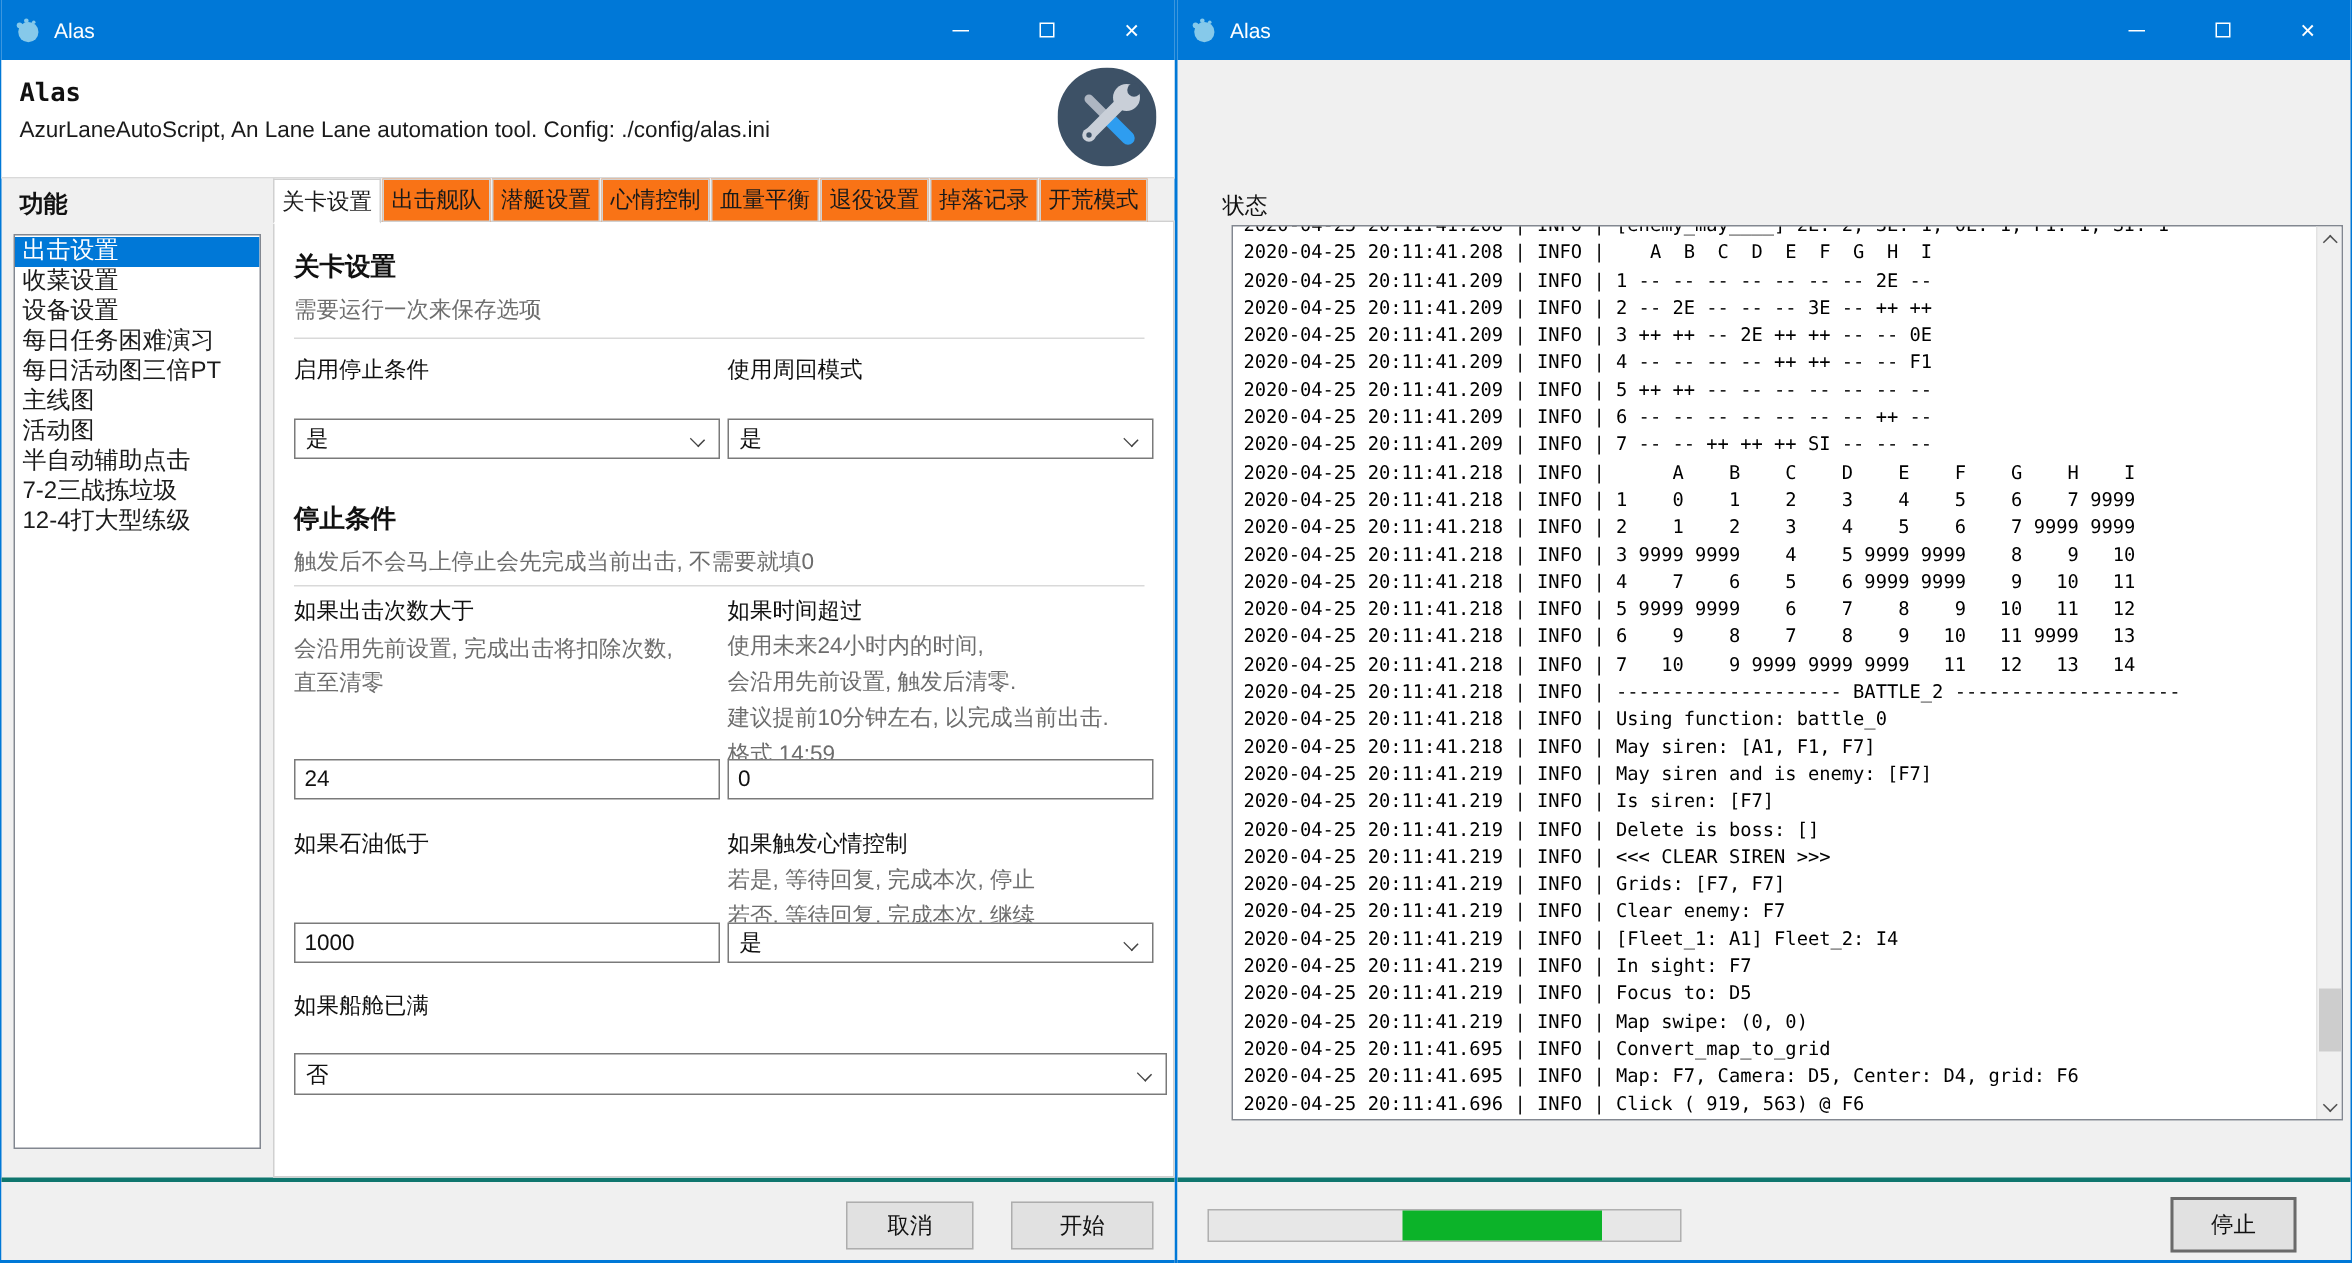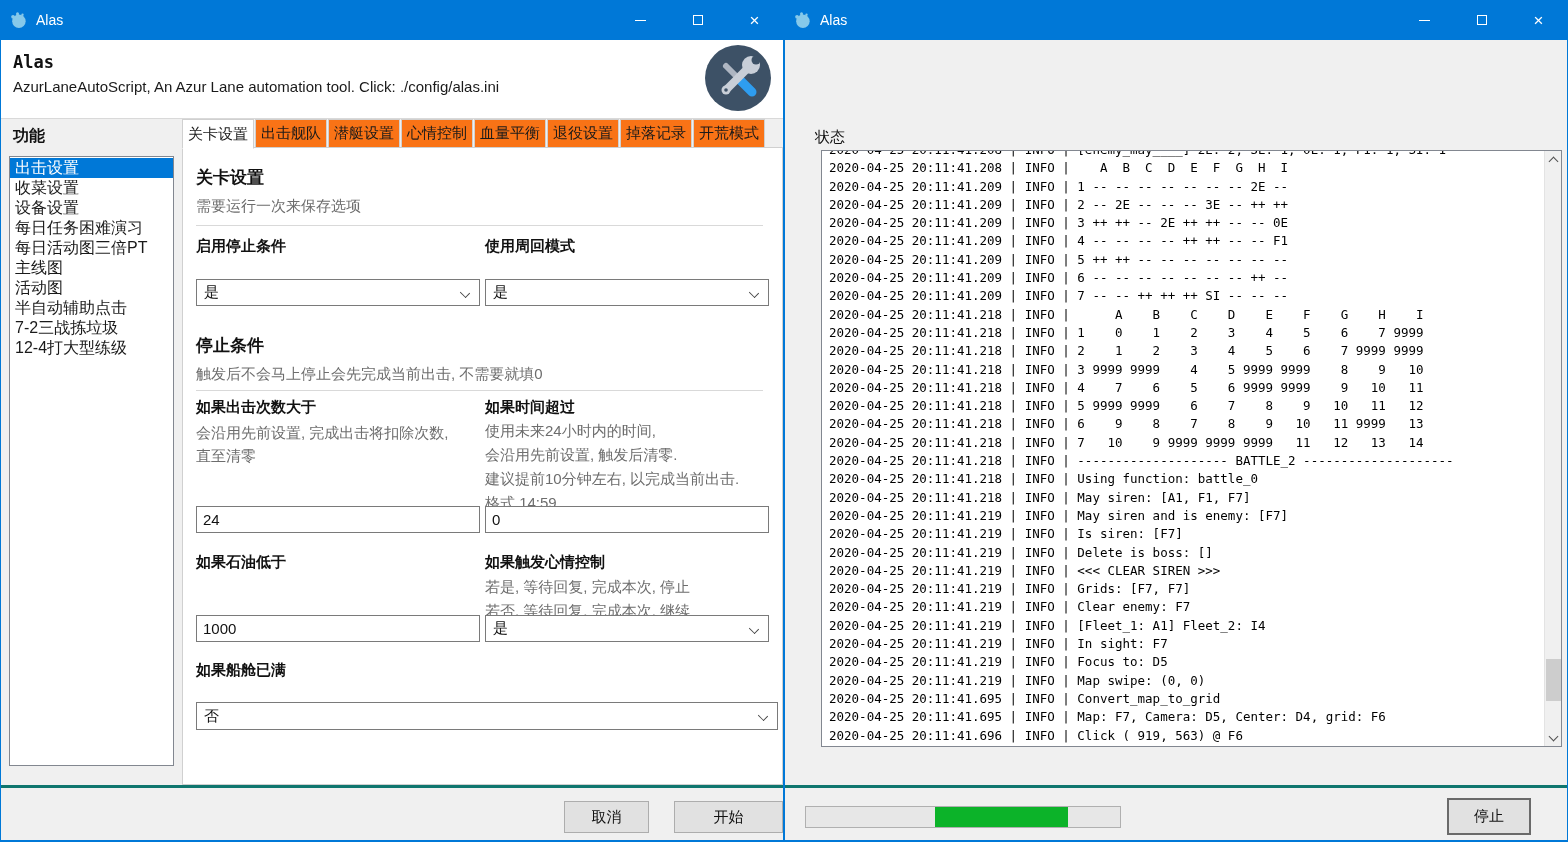--- a/index.html
+++ b/index.html
@@ -45,39 +45,39 @@
   .tabbar { position:absolute; left:181px; top:118px; height:30px; display:flex; align-items:flex-end; z-index:2; }
   .tab { font-size:15px; padding:4px 5px 4px; border:1px solid #d0d0d0; background:#f97316;
          margin-right:1px; color:#1a1a1a; white-space:nowrap; cursor:default; }
   .tab.selected { background:#fff; border-bottom:1px solid #fff; margin-bottom:-1px; padding-top:5px; z-index:3; }
 
   .content { position:absolute; left:181px; top:147px; width:601px; height:638px;
              background:#fff; border:1px solid #d0d0d0; z-index:1; }
   .sec-title { position:absolute; left:13px; font-size:17px; font-weight:bold; color:#111; }
   .sec-desc  { position:absolute; left:13px; font-size:15px; color:#6d6d6d; }
   .rule { position:absolute; left:13px; right:19px; border-top:1px solid #d9d9d9; }
-  .f-label { position:absolute; font-size:15px; font-weight:bold; color:#111; }
+  .f-label { position:absolute; font-size:15px; font-weight:normal; color:#111; }
   .f-help  { position:absolute; font-size:15px; color:#6d6d6d; line-height:24px; white-space:pre-line; }
   .col-l { left:13px; } .col-r { left:302px; }
 
   .input { position:absolute; height:27px; width:284px; border:1px solid #7a7a7a; background:#fff;
            font-family:"Liberation Sans", sans-serif; font-size:15px; color:#111; padding:0 6px; }
   .select { position:absolute; height:27px; width:284px; border:1px solid #7a7a7a; background:#fff;
             display:flex; align-items:center; padding-left:7px; font-size:15px; color:#111; cursor:default; }
   .select .chev { position:absolute; right:10px; top:9px; width:8px; height:8px; }
   .chev::before { content:""; position:absolute; left:0; top:0; width:7px; height:7px;
                   border-right:1px solid #444; border-bottom:1px solid #444; transform:rotate(45deg) scale(1,.8); }
 
   
   .footer { position:absolute; left:0; right:0; top:785px; bottom:0; background:#f0f0f0;
             border-top:3px solid #0f766e; }
   .btn { position:absolute; background:#e1e1e1; border:1px solid #adadad; font-size:15px;
          font-family:"Liberation Sans", sans-serif; color:#111; cursor:default; }
   .btn-cancel { left:563px; top:13px; width:85px; height:32px; }
-  .btn-start  { left:673px; top:13px; width:109px; height:32px; }
+  .btn-start  { left:673px; top:13px; width:95px; height:32px; }
   .btn-stop   { left:662px; top:10px; width:84px; height:37px; border:2px solid #6a6a6a; }
 
   
   .status-label { position:absolute; left:30px; top:128px; font-size:15px; color:#111; }
   .logbox { position:absolute; left:36px; top:150px; width:741px; height:597px;
             background:#fff; border:1px solid #828790; overflow:hidden; }
   .logpre { position:absolute; left:0; top:-10px; padding-left:7px; margin:0;
             font-family:"DejaVu Sans Mono", monospace; font-size:12.5px; line-height:18.3px;
             color:#000; white-space:pre; }
   .scrollbar { position:absolute; top:0; right:0; bottom:0; width:17px; background:#f0f0f0;
@@ -117,21 +117,21 @@
             <span class="glyph-max"></span>
           </div>
         <div class="tb-btn">
             <span class="glyph-close">×</span>
           </div>
       </div>
     </div>
 
     <div class="apphdr">
       <div class="app-name">Alas</div>
-      <div class="app-desc">AzurLaneAutoScript, An Azur Lane automation tool. Click: ./config/alas.ini</div>
+      <div class="app-desc">AzurLaneAutoScript, An Lane Lane automation tool. Config: ./config/alas.ini</div>
       <svg class="app-icon" style="left:704px;" viewBox="0 0 66 66">
         <circle cx="33" cy="33" r="33" fill="#3d5166"></circle>
         <g stroke-linecap="round">
           <line x1="21" y1="21" x2="44" y2="44" stroke="#aeb6c2" stroke-width="6"></line>
           <line x1="35" y1="35" x2="47" y2="47" stroke="#2e9df0" stroke-width="9"></line>
           <line x1="44" y1="22" x2="22" y2="44" stroke="#c9cfd8" stroke-width="8"></line>
         </g>
         <circle cx="46" cy="20" r="9" fill="#c9cfd8"></circle>
         <circle cx="51" cy="15" r="4.5" fill="#3d5166"></circle>
         <circle cx="21" cy="45" r="4.5" fill="#c9cfd8"></circle>

